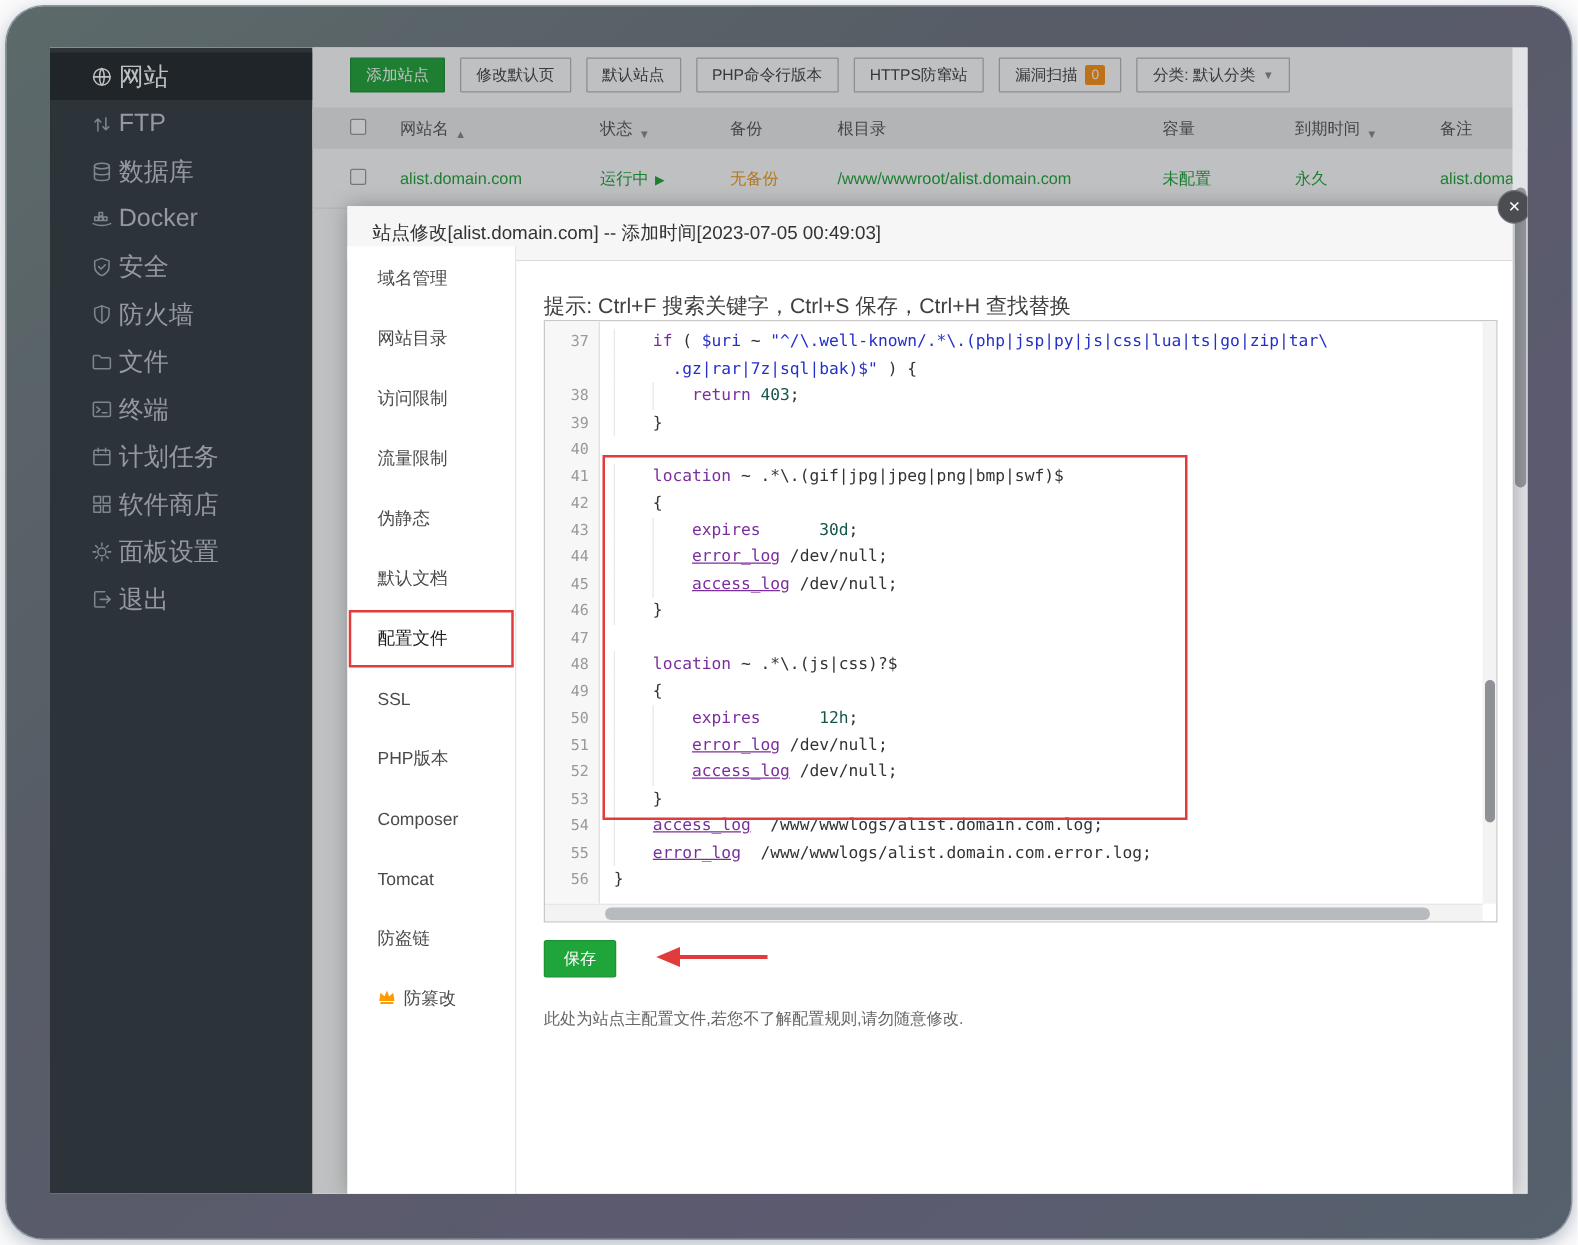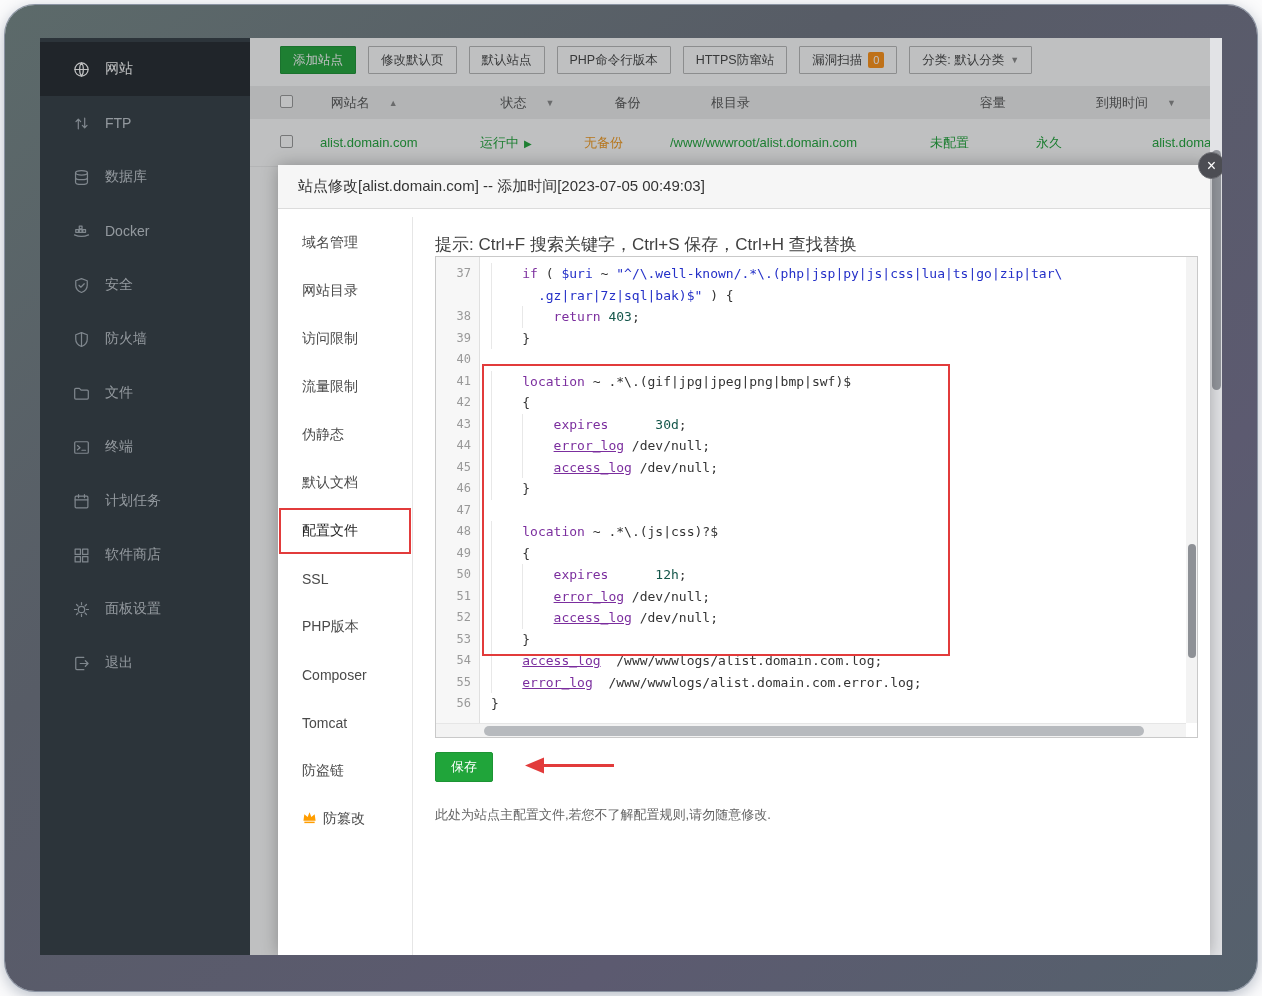--- a/index.html
+++ b/index.html
@@ -6,22 +6,22 @@
   html,body { width:1262px; height:996px; background:#fbfbfc; font-family:"Liberation Sans","DejaVu Sans",sans-serif; }
   .stage { position:relative; width:1262px; height:996px; overflow:hidden; }
   .frame { position:absolute; inset:5px; border-radius:30px;
            background:linear-gradient(140deg,#5c6a6a 0%,#575c66 35%,#5c5a70 72%,#55616c 100%);
            box-shadow:0 0 0 1px #8a93a2, 0 4px 16px rgba(40,60,90,.35); }
   .app { position:absolute; left:40px; top:38px; width:1182px; height:917px; background:#fff; overflow:hidden; }
 
   
   .sidebar { position:absolute; left:0; top:0; width:210px; height:100%; background:#343d44; }
   .sb-menu { padding-top:4px; }
-  .sb-item { height:54px; display:flex; align-items:center; gap:14px; padding-left:33px;
-             color:#c2c9cf; font-size:14px; cursor:pointer; }
+  .sb-item { height:38px; display:flex; align-items:center; gap:4px; padding-left:33px;
+             color:#c2c9cf; font-size:20px; cursor:pointer; }
   .sb-item.active { background:#23292e; color:#fff; }
   .sb-icon { width:18px; height:18px; display:flex; align-items:center; color:#a7b0b8; }
   .sb-item.active .sb-icon { color:#fff; }
   .sb-icon svg { width:17px; height:17px; }
 
   
   .main { position:absolute; left:210px; top:0; right:0; bottom:0; background:#fff; }
   .toolbar { display:flex; gap:12px; align-items:center; padding:6px 0 0 30px; height:38px; }
   .tb-btn { height:28px; padding:0 12px; font-size:12.5px; border:1px solid #b9b9b9; background:#fff;
             color:#454545; display:inline-flex; align-items:center; gap:6px; cursor:pointer; border-radius:1px;
@@ -32,36 +32,36 @@
   .thead { display:flex; align-items:center; height:33px; background:#efefef; color:#555;
            font-size:13px; margin-top:10px; padding-left:30px; }
   .trow  { display:flex; align-items:center; height:48px; font-size:13px; padding-left:30px;
            border-bottom:1px solid #f0f0f0; }
   .cell-check { width:40px; } .cell-site { width:160px; } .cell-status { width:104px; }
   .cell-backup { width:86px; } .cell-root { width:260px; } .cell-quota { width:106px; }
   .cell-expire { width:116px; } .cell-note { flex:1; overflow:hidden; white-space:nowrap; }
   .cell-status .play { font-size:10px; margin-left:5px; }
   .green { color:#20a53a; } .orange { color:#f39a1e; }
   .cb { display:inline-block; width:13px; height:13px; border:1px solid #9a9a9a; border-radius:2px; background:#fff; }
-  .hcell { display:flex; align-items:center; gap:19px;margin-left:11px; }
+  .hcell { display:flex; align-items:flex-end; gap:5px; }
 
   
   .overlay { position:absolute; inset:0; background:rgba(24,27,33,.28); z-index:5; }
   .page-scroll { position:absolute; right:0; top:0; width:12px; height:100%; background:#e2e3e6; z-index:6; }
   .page-scroll .thumb { position:absolute; left:1.5px; width:9px; top:112px; height:240px; background:#93969c; border-radius:5px; }
 
   
   .modal { position:absolute; left:238px; top:127px; right:12px; bottom:0; background:#fff; z-index:10;
            box-shadow:0 0 16px rgba(0,0,0,.28); }
   .modal-header { height:44px; background:#f6f6f6; border-bottom:1px solid #dcdcdc; display:flex;
                   align-items:center; padding:0 20px; font-size:15px; color:#333; }
   .modal-close { position:absolute; top:-13px; right:-15px; width:27px; height:27px; border-radius:50%;
                  background:#4c4d53; color:#fff; display:flex; align-items:center; justify-content:center;
                  font-size:16px; cursor:pointer; z-index:12; border:1.5px solid #6e6f74; }
-  .mnav { position:absolute; left:0; top:52px; bottom:0; width:135px; border-right:1px solid #e6e6e6;
+  .mnav { position:absolute; left:0; top:32px; bottom:0; width:135px; border-right:1px solid #e6e6e6;
           padding-top:2px; overflow:hidden; background:#fff; }
   .mnav-item { height:48px; display:flex; align-items:center; padding-left:24px; font-size:14px;
                color:#4a4a4a; cursor:pointer; gap:6px; }
   .mnav-item.active { color:#1d1d1d; outline:2px solid #e23b3b; outline-offset:-3px; }
   .crown svg { width:15px; height:15px; }
   .mcontent { position:absolute; left:136px; top:44px; right:0; bottom:0; background:#fff;
               padding:24px 12px 0 21px; overflow:hidden; }
   .tip { font-size:17px; color:#404040; }
   .mnote { font-size:13px; color:#666; margin-top:24px; }
 

